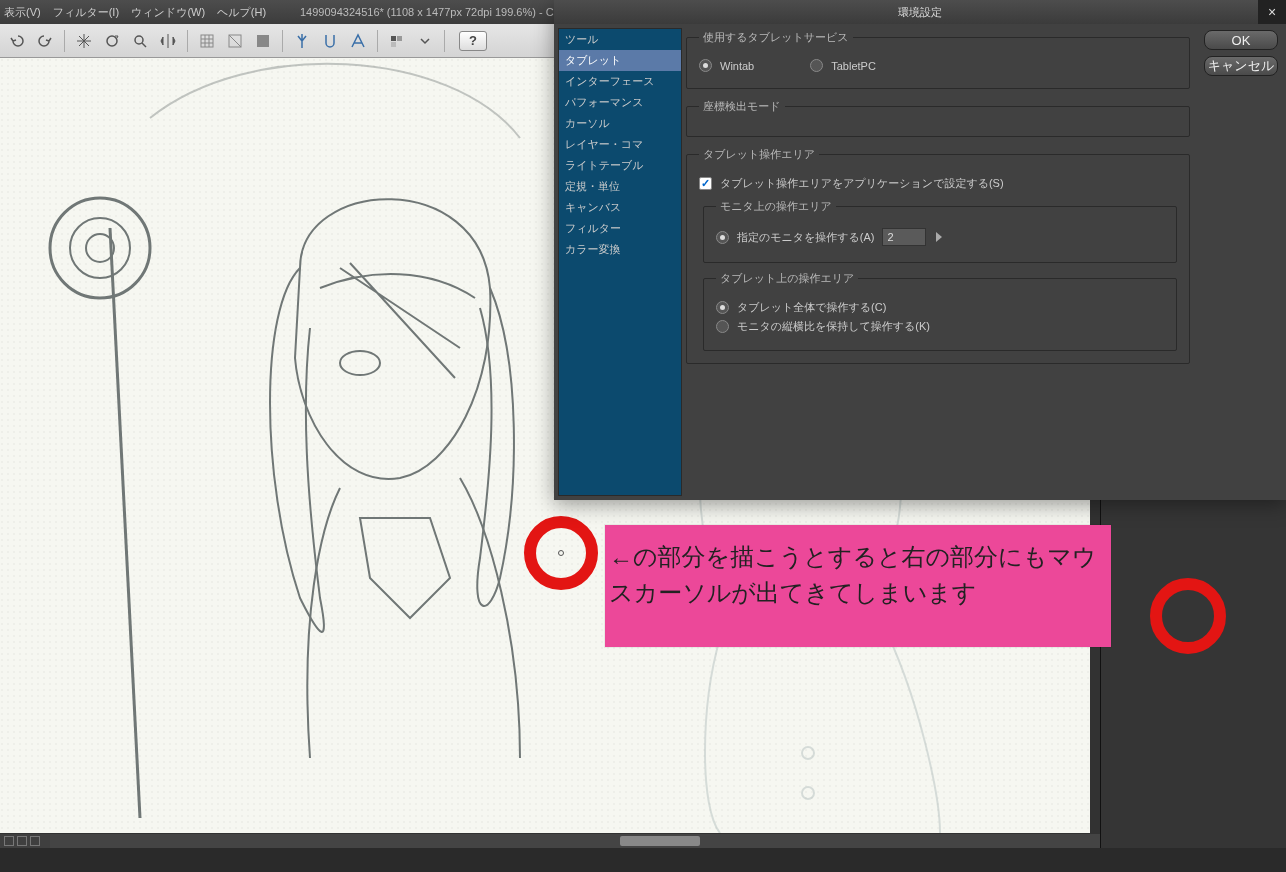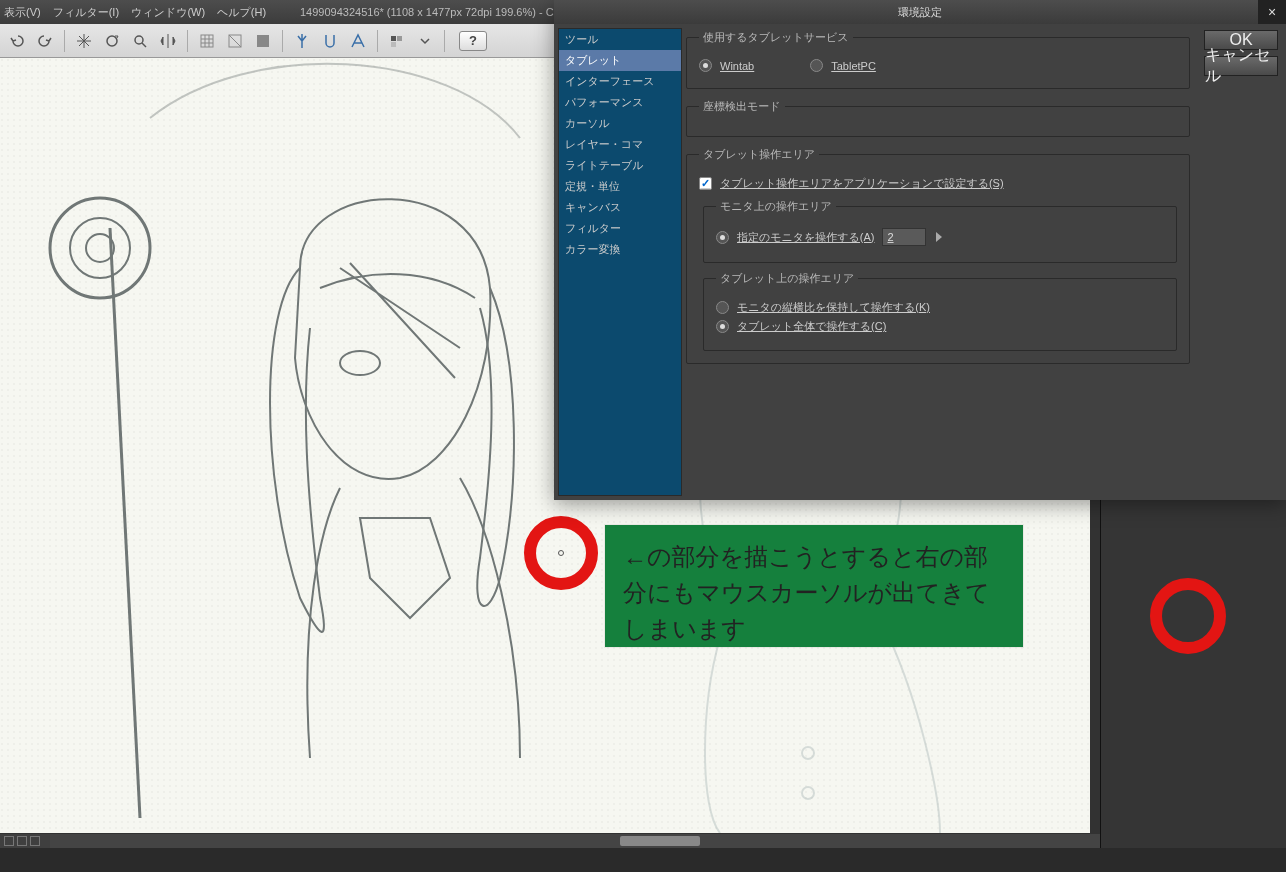--- a/index.html
+++ b/index.html
@@ -33,41 +33,41 @@
   .sketch { position:absolute; inset:0; }
   .sketch svg { width:100%; height:100%; }
 
   
   .redcirc { position:absolute; border:12px solid #e31513; border-radius:50%; }
   #rc1 { top:516px; left:524px; width:74px; height:74px; }
   #rc2 { top:578px; left:1150px; width:76px; height:76px; }
   #rc1::after { content:""; position:absolute; top:50%; left:50%; width:4px;height:4px;transform:translate(-50%,-50%);border:1px solid #555; border-radius:50%; }
 
   
-  .anno { position:absolute; top:525px; left:605px; width:418px; height:122px; background:#15803d; padding:14px 18px; font-size:24px; color:#222; line-height:1.5; box-shadow:0 0 0 1px rgba(0,0,0,.05); }
+  .anno { position:absolute; top:525px; left:605px; width:506px; height:122px; background:#ec4899; padding:14px 4px; font-size:24px; color:#222; line-height:1.5; box-shadow:0 0 0 1px rgba(0,0,0,.05); }
 
   
   .dialog { position:absolute; top:0; left:554px; width:732px; height:500px; background:#414141; color:#ccc; font-size:11px; box-shadow:0 4px 20px rgba(0,0,0,.4); }
   .dlg-title { height:24px; background:linear-gradient(#4d4d4d,#3b3b3b); display:flex; align-items:center; justify-content:center; color:#ddd; font-size:11px; position:relative; }
   .dlg-close { position:absolute; right:0; top:0; width:28px; height:24px; background:#222; display:flex; align-items:center;justify-content:center; color:#ddd; cursor:pointer; font-size:14px; }
   .dlg-body { position:absolute; top:24px; left:0; right:0; bottom:0; display:flex; }
 
   .catlist { width:124px; background:#0c4a6e; border:1px solid #2a2a2a; margin:4px; }
   .catlist .cat { padding:3px 6px; cursor:pointer; color:#ccc; }
   .catlist .cat.sel { background:#5b7aa8; color:#fff; }
 
   .content { flex:1; padding:6px 6px 6px 0; position:relative; }
   .btncol { position:absolute; right:8px; top:6px; width:74px; display:flex; flex-direction:column; gap:6px; }
-  .dbtn { height:20px; background:linear-gradient(#6a6a6a,#4a4a4a); border:1px solid #222; color:#eee; font-size:16px; display:flex;align-items:center;justify-content:center; border-radius:0; cursor:pointer; }
+  .dbtn { height:20px; background:linear-gradient(#6a6a6a,#4a4a4a); border:1px solid #222; color:#eee; font-size:13px; display:flex;align-items:center;justify-content:center; border-radius:8px; cursor:pointer; }
 
   fieldset { border:1px solid #2a2a2a; border-radius:2px; margin:0 90px 10px 0; padding:10px 12px 12px; }
   fieldset legend { color:#bbb; padding:0 4px; font-size:11px;font-family:Liberation Serif, serif; }
   fieldset.inner { margin:8px 0 0 4px; }
 
-  .row { display:flex; align-items:center; gap:8px; margin:4px 0;text-decoration:underline; }
+  .row { display:flex; align-items:center; gap:8px; margin:4px 0; }
   .radio, .check { width:13px; height:13px; border:1px solid #888; background:#555; display:inline-flex; align-items:center;justify-content:center; flex:0 0 auto; }
   .radio { border-radius:50%; }
   .radio.on::after { content:""; width:5px;height:5px;border-radius:50%; background:#ddd; }
   .check { border-radius:2px; }
   .check.on { background:#fff; }
   .check.on::after { content:"✓"; color:#0066cc; font-size:11px; line-height:1; font-weight:bold; }
   .numbox { width:44px; height:18px; background:#5a5a5a; border:1px solid #333; color:#ddd; padding:0 4px; font-size:11px; }
   .spin { width:0;height:0;border-left:5px solid transparent;border-right:5px solid transparent; margin-left:2px; cursor:pointer; }
   .spin.right { border-top:5px solid transparent;border-bottom:5px solid transparent;border-left:6px solid #aaa; border-right:none; width:0;height:0; }
   .indent { margin-left:24px; }
@@ -270,24 +270,24 @@
             <span class="radio on"></span>
             <span>指定のモニタを操作する(A)</span>
             <input class="numbox" value="2" style="">
             <span class="spin right"></span>
           </div>
         </fieldset>
 
         <fieldset class="inner indent">
           <legend>タブレット上の操作エリア</legend>
           <div class="row">
+            <span class="radio on"></span>
+            <span>タブレット全体で操作する(C)</span>
+          </div>
+          <div class="row">
             <span class="radio"></span>
             <span>モニタの縦横比を保持して操作する(K)</span>
-          </div>
-          <div class="row">
-            <span class="radio on"></span>
-            <span>タブレット全体で操作する(C)</span>
           </div>
         </fieldset>
       </fieldset>
     </div>
   </div>
 </div>
 
 </body></html>

